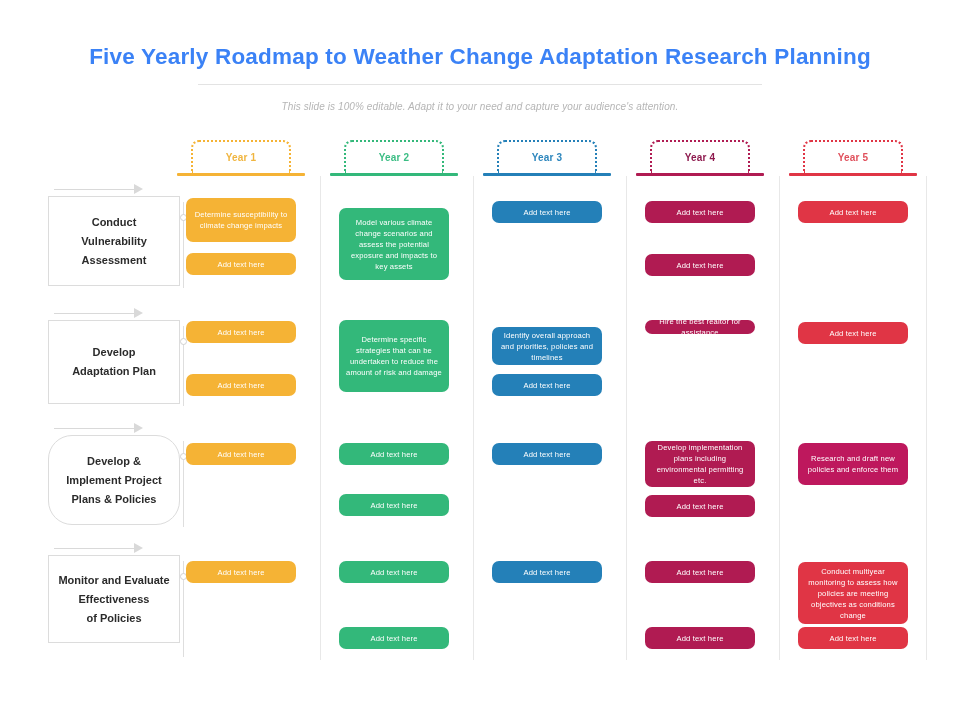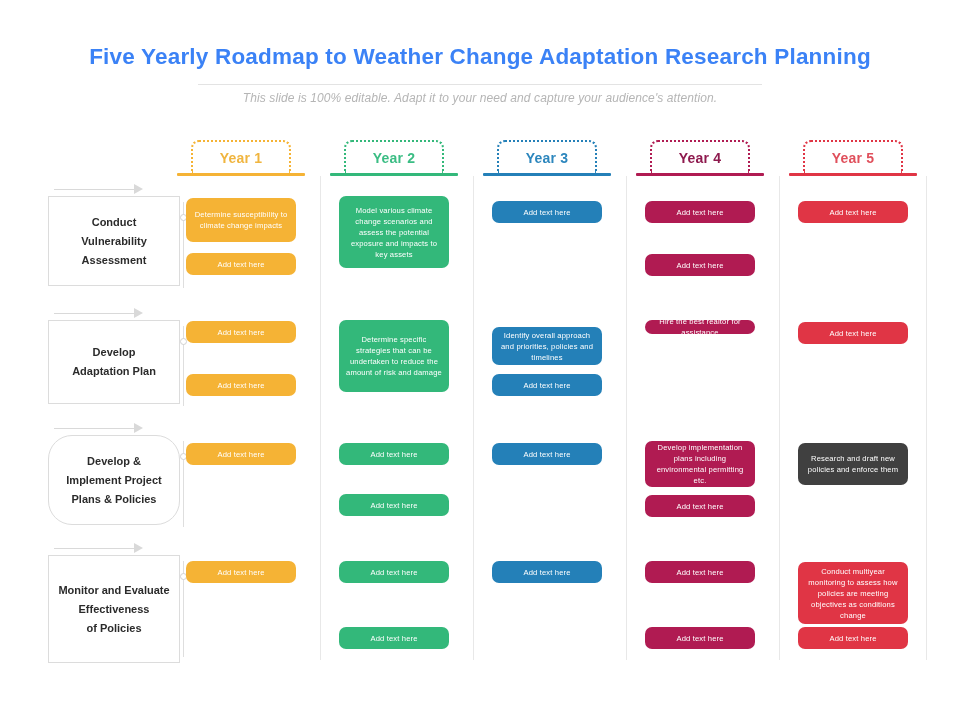--- a/index.html
+++ b/index.html
@@ -36,24 +36,24 @@
     white-space: nowrap;
   }
   #title-rule {
     position: absolute;
     left: 198px; top: 84px;
     width: 564px; height: 1px;
     background: #e3e3e3;
   }
   #page-subtitle {
     position: absolute;
-    left: 0; top: 91px;
+    left: 0; top: 101px;
     width: 960px;
     text-align: center;
-    font-size: 12px;
+    font-size: 10px;
     font-style: italic;
     color: #b5b5b5;
     letter-spacing: 0.1px;
     white-space: nowrap;
   }
 
   
   .year-col-head {
     position: absolute;
     top: 140px;
@@ -68,21 +68,21 @@
     border-style: dotted;
     border-width: 2px;
     border-bottom: none;
     border-radius: 8px 8px 0 0;
     box-sizing: border-box;
     display: flex;
     align-items: center;
     justify-content: center;
   }
   .year-chip span {
-    font-size: 14px;
+    font-size: 10px;
     font-weight: bold;
     letter-spacing: 0.2px;
   }
   .year-underline {
     position: absolute;
     left: 0; top: 33px;
     width: 128px;
     height: 3px;
     border-radius: 1px;
   }
@@ -230,53 +230,53 @@
       <div class="row-arrow" style="left: 134px; top: 423px;"></div>
       <div class="row-label" style="top: 435px; height: 90px; border-radius: 24px;">
         <div class="row-label-text">Develop &amp;
 Implement Project
 Plans &amp; Policies</div>
       </div>
       <div class="row-node-stem" style="left: 183px; top: 441px; height: 86px;"></div>
       <div class="row-node" style="left: 180px; top: 453px;"></div>
       <div class="row-arrow-stem" style="left: 54px; top: 548px; width: 80px;"></div>
       <div class="row-arrow" style="left: 134px; top: 543px;"></div>
-      <div class="row-label" style="top: 555px; height: 108px;">
+      <div class="row-label" style="top: 555px; height: 88px;">
         <div class="row-label-text">Monitor and Evaluate
 Effectiveness
 of Policies</div>
       </div>
       <div class="row-node-stem" style="left: 183px; top: 561px; height: 96px;"></div>
       <div class="row-node" style="left: 180px; top: 573px;"></div>
     </div>
   <div id="cards-layer">
       <div class="card" style="left: 186px; top: 198px; height: 44px; background: rgb(245, 179, 53);">Determine susceptibility to climate change impacts</div>
       <div class="card" style="left: 186px; top: 253px; height: 22px; background: rgb(245, 179, 53);">Add text here</div>
       <div class="card" style="left: 186px; top: 321px; height: 22px; background: rgb(245, 179, 53);">Add text here</div>
       <div class="card" style="left: 186px; top: 374px; height: 22px; background: rgb(245, 179, 53);">Add text here</div>
       <div class="card" style="left: 186px; top: 443px; height: 22px; background: rgb(245, 179, 53);">Add text here</div>
       <div class="card" style="left: 186px; top: 561px; height: 22px; background: rgb(245, 179, 53);">Add text here</div>
-      <div class="card" style="left: 339px; top: 196px; height: 72px; background: rgb(51, 184, 122);">Model various climate change  scenarios and assess the potential exposure  and  impacts to key assets</div>
+      <div class="card" style="left: 339px; top: 208px; height: 72px; background: rgb(51, 184, 122);">Model various climate change  scenarios and assess the potential exposure  and  impacts to key assets</div>
       <div class="card" style="left: 339px; top: 320px; height: 72px; background: rgb(51, 184, 122);">Determine specific strategies that can be undertaken  to reduce the amount  of risk and  damage</div>
       <div class="card" style="left: 339px; top: 443px; height: 22px; background: rgb(51, 184, 122);">Add text here</div>
       <div class="card" style="left: 339px; top: 494px; height: 22px; background: rgb(51, 184, 122);">Add text here</div>
       <div class="card" style="left: 339px; top: 561px; height: 22px; background: rgb(51, 184, 122);">Add text here</div>
       <div class="card" style="left: 339px; top: 627px; height: 22px; background: rgb(51, 184, 122);">Add text here</div>
       <div class="card" style="left: 492px; top: 201px; height: 22px; background: rgb(36, 128, 184);">Add text here</div>
       <div class="card" style="left: 492px; top: 327px; height: 38px; background: rgb(36, 128, 184);">Identify  overall approach  and priorities, policies and  timelines</div>
       <div class="card" style="left: 492px; top: 374px; height: 22px; background: rgb(36, 128, 184);">Add text here</div>
       <div class="card" style="left: 492px; top: 443px; height: 22px; background: rgb(36, 128, 184);">Add text here</div>
       <div class="card" style="left: 492px; top: 561px; height: 22px; background: rgb(36, 128, 184);">Add text here</div>
       <div class="card" style="left: 645px; top: 201px; height: 22px; background: rgb(176, 27, 82);">Add text here</div>
       <div class="card" style="left: 645px; top: 254px; height: 22px; background: rgb(176, 27, 82);">Add text here</div>
       <div class="card" style="left: 645px; top: 320px; height: 14px; background: rgb(176, 27, 82);">Hire the best  realtor for assistance</div>
       <div class="card" style="left: 645px; top: 441px; height: 46px; background: rgb(176, 27, 82);">Develop implementation  plans including  environmental permitting etc.</div>
       <div class="card" style="left: 645px; top: 495px; height: 22px; background: rgb(176, 27, 82);">Add text here</div>
       <div class="card" style="left: 645px; top: 561px; height: 22px; background: rgb(176, 27, 82);">Add text here</div>
       <div class="card" style="left: 645px; top: 627px; height: 22px; background: rgb(176, 27, 82);">Add text here</div>
       <div class="card" style="left: 798px; top: 201px; height: 22px; background: rgb(224, 53, 69);">Add text here</div>
       <div class="card" style="left: 798px; top: 322px; height: 22px; background: rgb(224, 53, 69);">Add text here</div>
-      <div class="card" style="left: 798px; top: 443px; height: 42px; background: #404040;">Research and draft new policies and enforce them</div>
+      <div class="card" style="left: 798px; top: 443px; height: 42px; background: #be185d;">Research and draft new policies and enforce them</div>
       <div class="card" style="left: 798px; top: 562px; height: 62px; background: rgb(224, 53, 69);">Conduct multiyear monitoring  to assess how policies are meeting objectives as conditions  change</div>
       <div class="card" style="left: 798px; top: 627px; height: 22px; background: rgb(224, 53, 69);">Add text here</div>
     </div>
 
 </div>
 
 </body></html>

